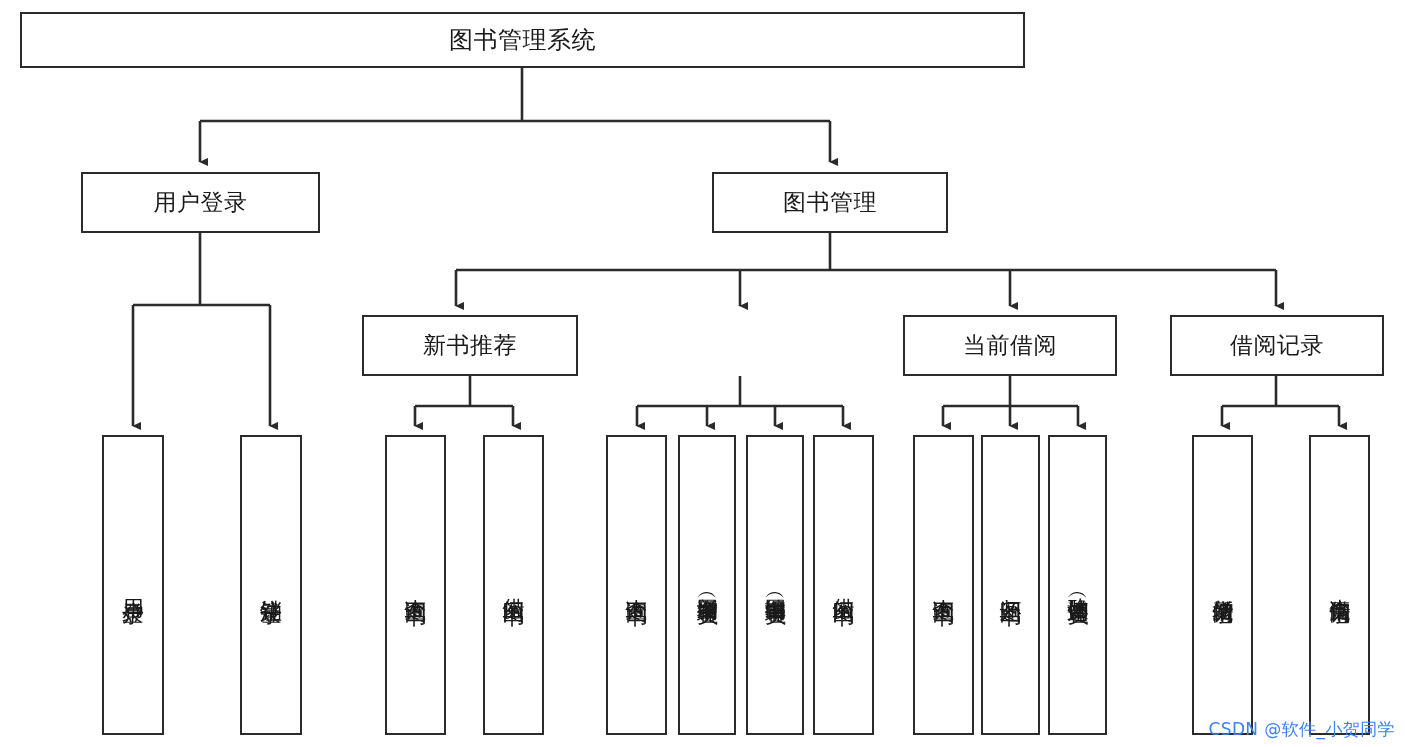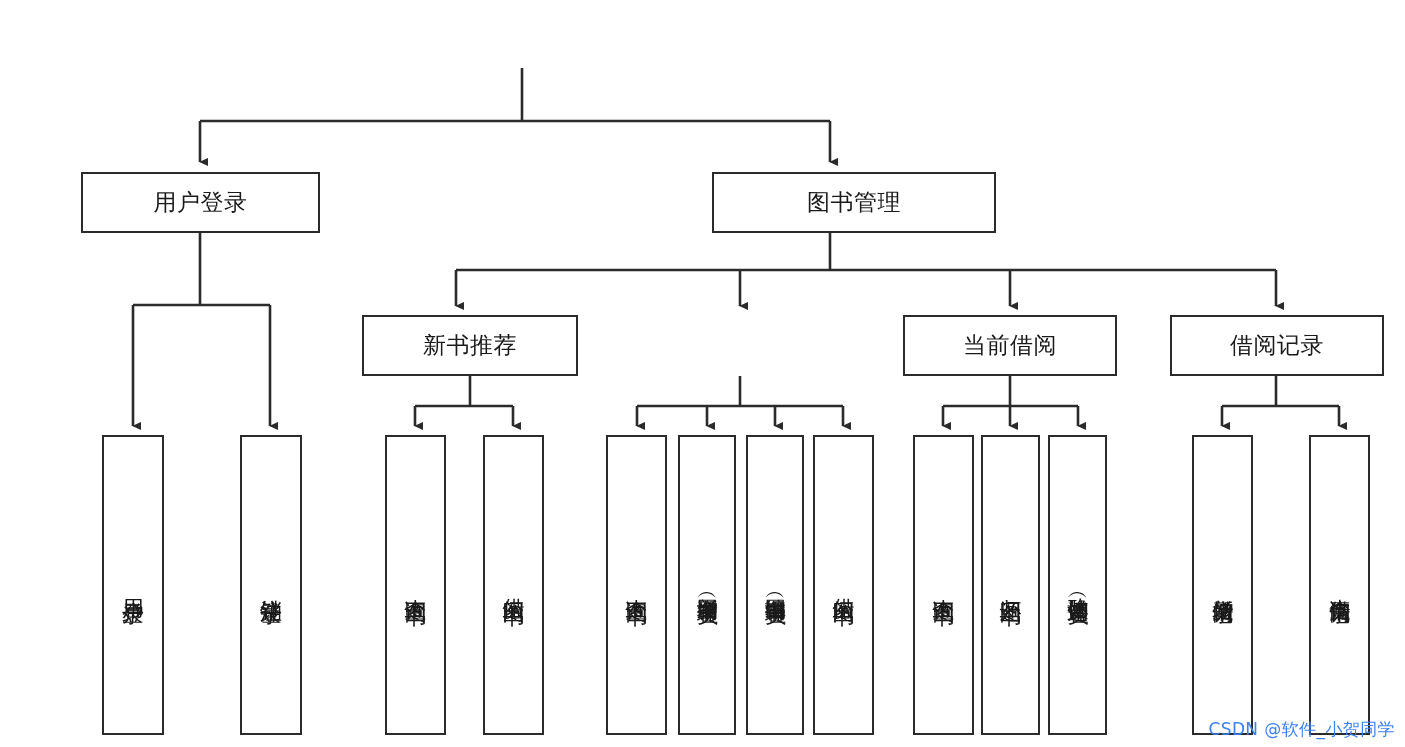--- a/index.html
+++ b/index.html
@@ -123,25 +123,28 @@
       <path d="M1010,406 L1010,426" marker-end="url(#arrowhead)"></path>
       <path d="M1078,406 L1078,426" marker-end="url(#arrowhead)"></path>
 
       <path d="M1276,376 L1276,406"></path>
       <path d="M1222,406 L1339,406"></path>
       <path d="M1222,406 L1222,426" marker-end="url(#arrowhead)"></path>
       <path d="M1339,406 L1339,426" marker-end="url(#arrowhead)"></path>
     </g>
   </svg>
 
+  <div class="node node-h node-root" style="left:20px; top:12px; width:1005px; height:56px;">
+    <span class="label">图书管理系统</span>
+  </div>
 
   <div class="node node-h" style="left:81px; top:172px; width:239px; height:61px;">
     <span class="label">用户登录</span>
   </div>
-  <div class="node node-h" style="left:712px; top:172px; width:284px; height:61px;">
+  <div class="node node-h" style="left:712px; top:172px; width:236px; height:61px;">
     <span class="label">图书管理</span>
   </div>
 
   <div class="node node-h" style="left:362px; top:315px; width:216px; height:61px;">
     <span class="label">新书推荐</span>
   </div>
   <div class="node node-h" style="left:1170px; top:315px; width:214px; height:61px;">
     <span class="label">借阅记录</span>
   </div>
   <div class="node node-h" style="left:903px; top:315px; width:214px; height:61px;">

